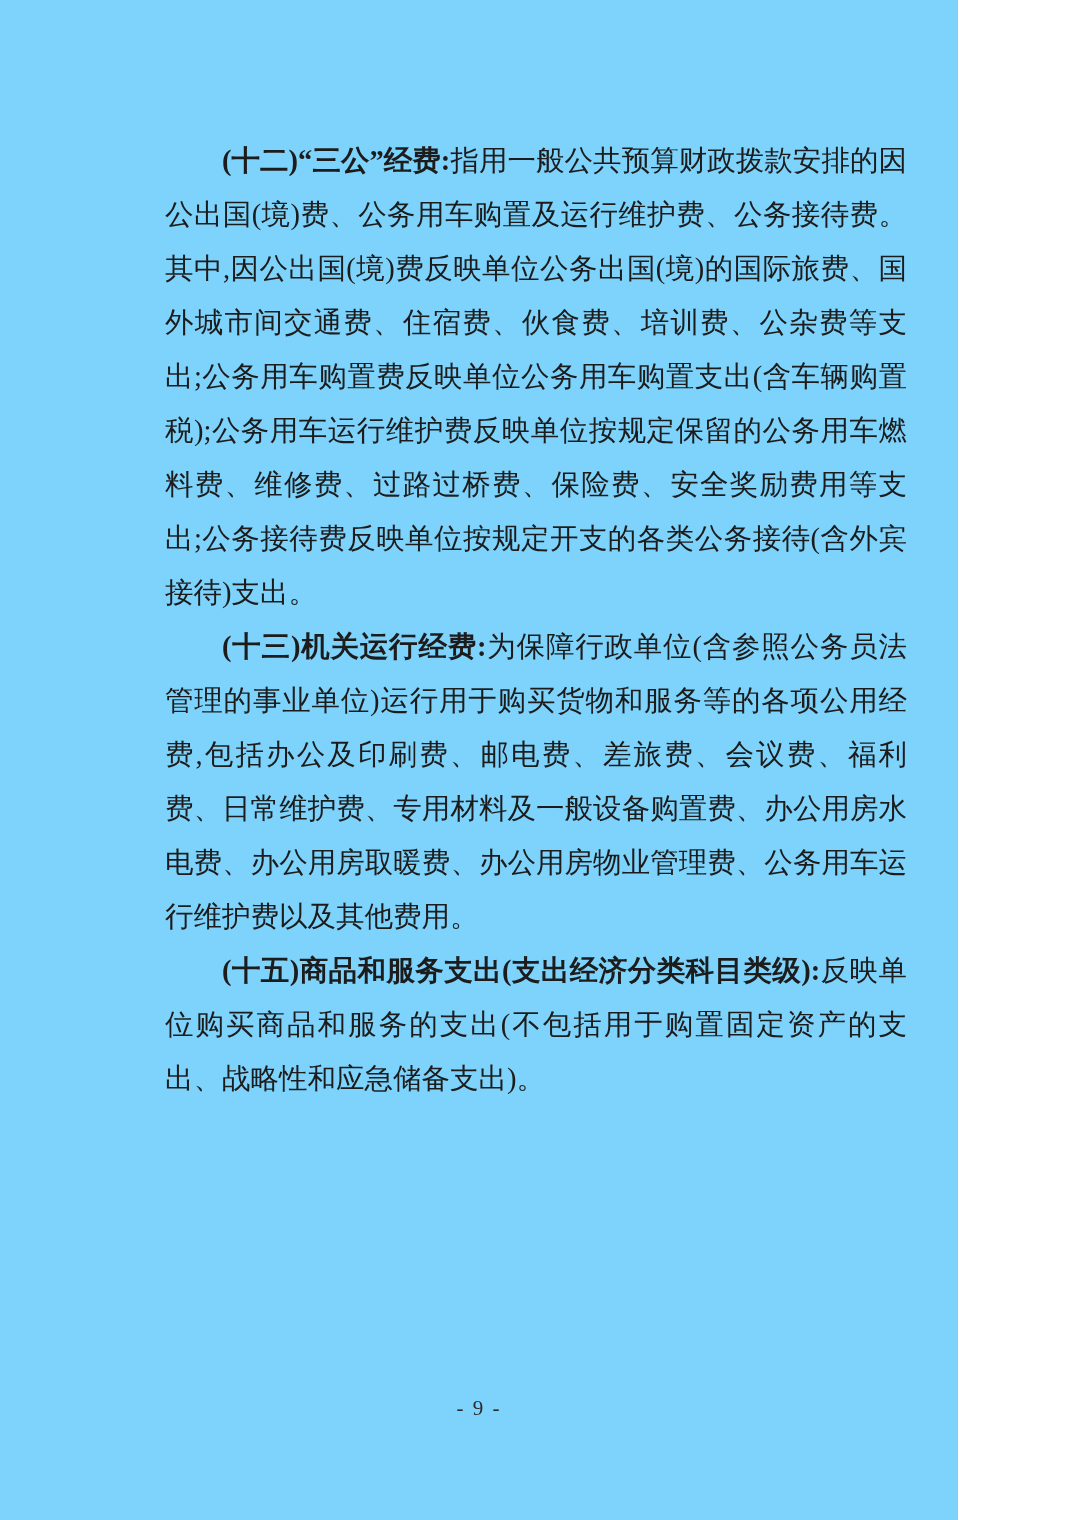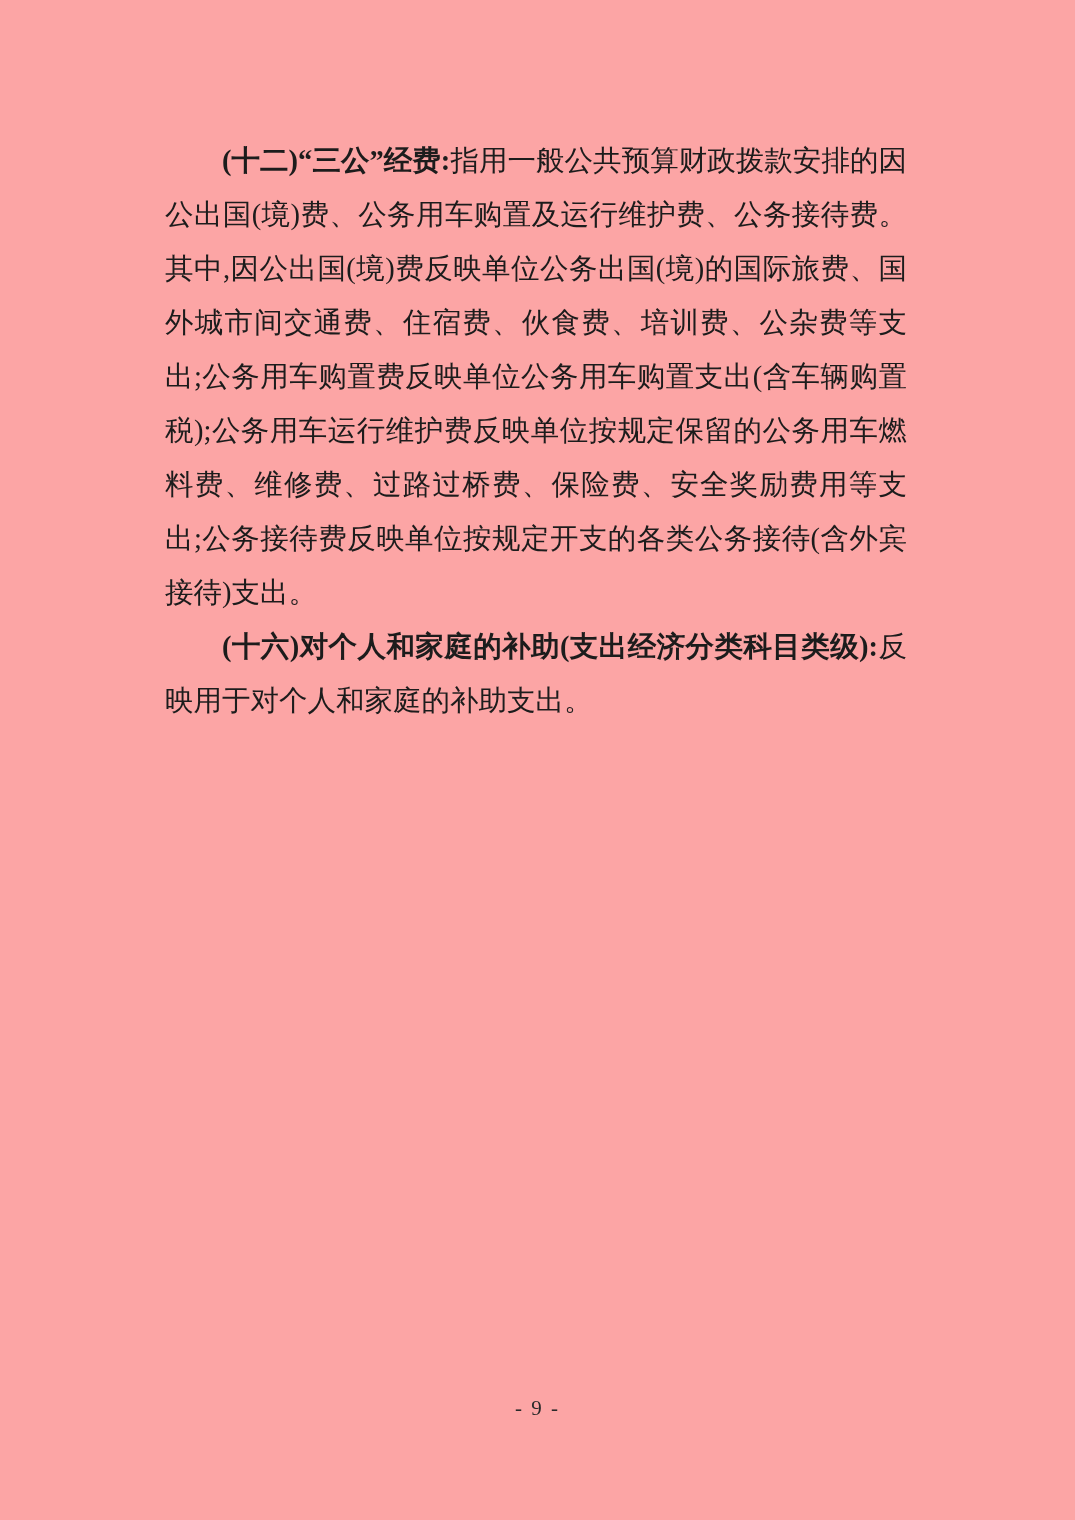--- a/index.html
+++ b/index.html
@@ -2,23 +2,23 @@
 <html><head>
 <meta charset="utf-8">
 <style>
   html, body {
     margin: 0;
     padding: 0;
     background: #ffffff;
   }
   .page {
     position: relative;
-    width: 1075px;
+    width: 958px;
     height: 1520px;
-    background: #fca5a5;
+    background: #7dd3fc;
     overflow: hidden;
     font-family: "Liberation Serif", "DejaVu Serif", serif;
     color: #1c1c1c;
   }
   .text-block {
     position: absolute;
     left: 165px;
     top: 134px;
     width: 742px;
     font-size: 28.5px;
@@ -46,16 +46,17 @@
     letter-spacing: 2px;
     color: #2a2a2a;
   }
 </style>
 </head>
 <body>
 
 <div class="page">
   <div class="text-block">
     <p><b>(十二)“三公”经费:</b><span>指用一般公共预算财政拨款安排的因公出国(境)费、公务用车购置及运行维护费、公务接待费。其中,因公出国(境)费反映单位公务出国(境)的国际旅费、国外城市间交通费、住宿费、伙食费、培训费、公杂费等支出;公务用车购置费反映单位公务用车购置支出(含车辆购置税);公务用车运行维护费反映单位按规定保留的公务用车燃料费、维修费、过路过桥费、保险费、安全奖励费用等支出;公务接待费反映单位按规定开支的各类公务接待(含外宾接待)支出。</span></p>
-    <p><b>(十六)对个人和家庭的补助(支出经济分类科目类级):</b><span>反映用于对个人和家庭的补助支出。</span></p>
+    <p><b>(十三)机关运行经费:</b><span>为保障行政单位(含参照公务员法管理的事业单位)运行用于购买货物和服务等的各项公用经费,包括办公及印刷费、邮电费、差旅费、会议费、福利费、日常维护费、专用材料及一般设备购置费、办公用房水电费、办公用房取暖费、办公用房物业管理费、公务用车运行维护费以及其他费用。</span></p>
+    <p><b>(十五)商品和服务支出(支出经济分类科目类级):</b><span>反映单位购买商品和服务的支出(不包括用于购置固定资产的支出、战略性和应急储备支出)。</span></p>
   </div>
   <div class="page-number">- 9 -</div>
 </div>
 
 </body></html>

